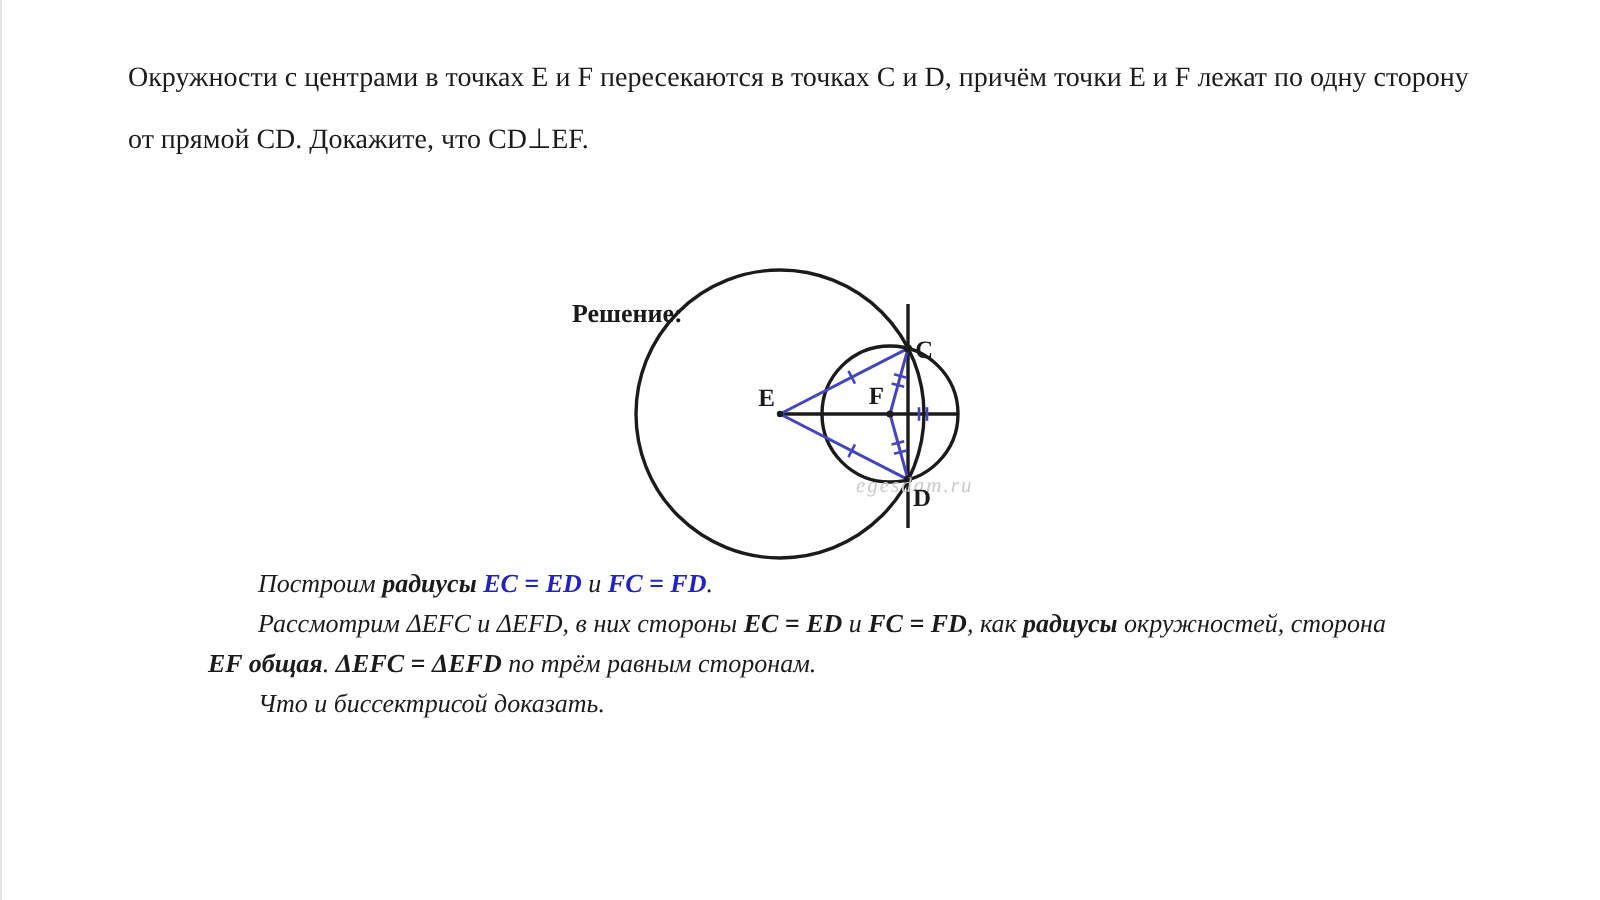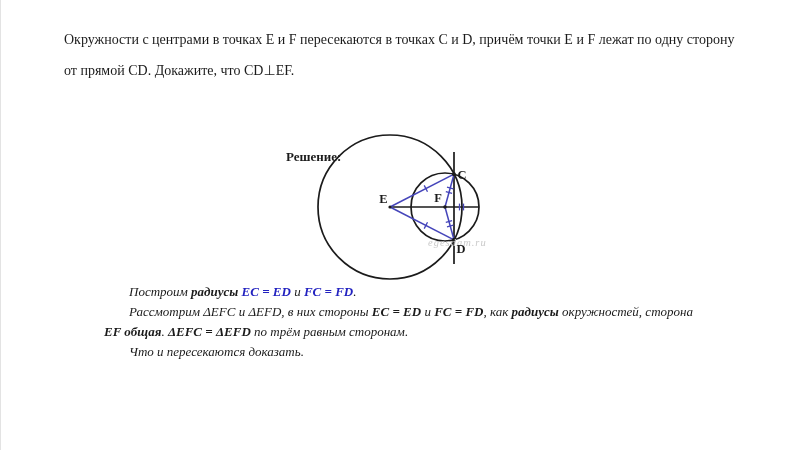--- a/index.html
+++ b/index.html
@@ -80,16 +80,16 @@
       <text class="lbl" x="103.5" y="77" text-anchor="end">E</text>
       <text class="lbl" x="158" y="76" text-anchor="end">F</text>
       <text class="lbl" x="173.5" y="53">C</text>
       <text class="lbl" x="172.5" y="127">D</text>
     </svg>
   </div>
 
   <div class="solution">
     <p><span class="run">Построим </span><span class="run bold">радиусы </span><span class="run bluebold">EC = ED</span><span class="run"> и </span><span class="run bluebold">FC = FD</span><span class="run">.</span></p>
     <p><span class="run">Рассмотрим ΔEFC и ΔEFD, в них стороны </span><span class="run bold">EC = ED</span><span class="run"> и </span><span class="run bold">FC = FD</span><span class="run">, как </span><span class="run bold">радиусы</span><span class="run"> окружностей, сторона </span><span class="run bold">EF общая</span><span class="run">. </span><span class="run bold">ΔEFC = ΔEFD</span><span class="run"> по трём равным сторонам.</span></p>
-    <p><span class="run italic">Что и пересекаются доказать.</span></p>
+    <p><span class="run italic">Что и биссектрисой доказать.</span></p>
   </div>
 
 </div>
 
 </body></html>

